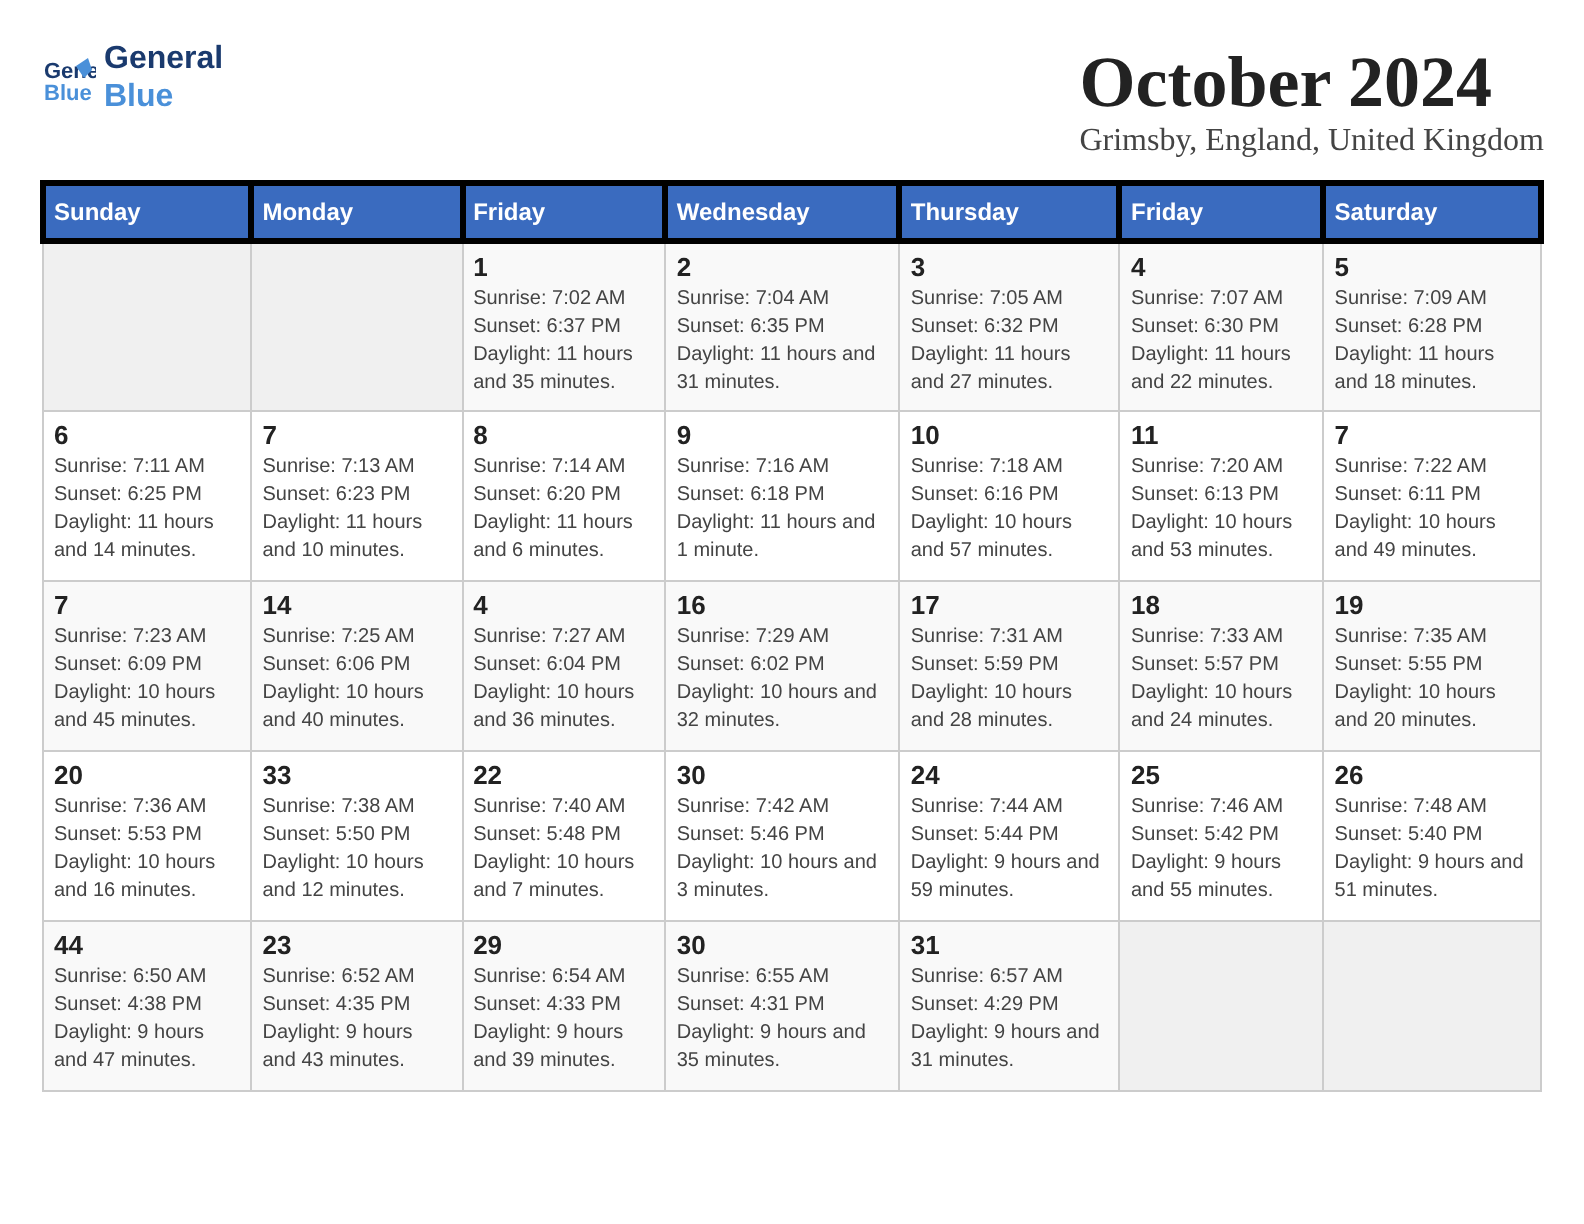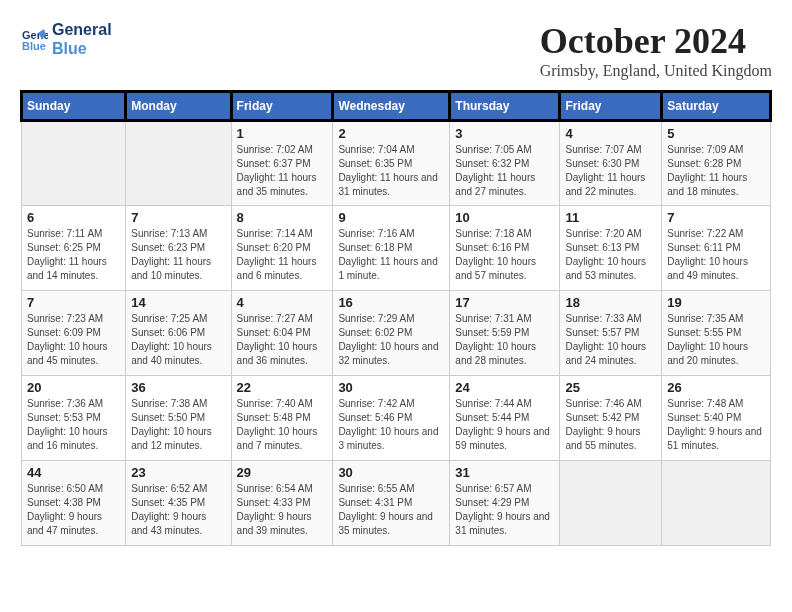--- a/index.html
+++ b/index.html
@@ -207,21 +207,21 @@
           <div class="day-num">19</div>
           <div class="day-detail">Sunrise: 7:35 AM<br>Sunset: 5:55 PM<br>Daylight: 10 hours and 20 minutes.</div>
         </td>
       </tr>
       <tr>
         <td>
           <div class="day-num">20</div>
           <div class="day-detail">Sunrise: 7:36 AM<br>Sunset: 5:53 PM<br>Daylight: 10 hours and 16 minutes.</div>
         </td>
         <td>
-          <div class="day-num">36</div>
+          <div class="day-num">33</div>
           <div class="day-detail">Sunrise: 7:38 AM<br>Sunset: 5:50 PM<br>Daylight: 10 hours and 12 minutes.</div>
         </td>
         <td>
           <div class="day-num">22</div>
           <div class="day-detail">Sunrise: 7:40 AM<br>Sunset: 5:48 PM<br>Daylight: 10 hours and 7 minutes.</div>
         </td>
         <td>
           <div class="day-num">30</div>
           <div class="day-detail">Sunrise: 7:42 AM<br>Sunset: 5:46 PM<br>Daylight: 10 hours and 3 minutes.</div>
         </td>

